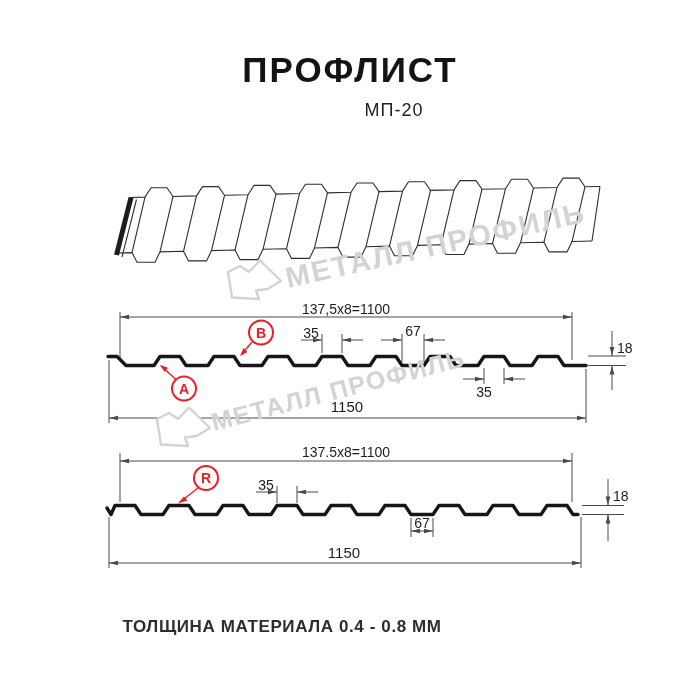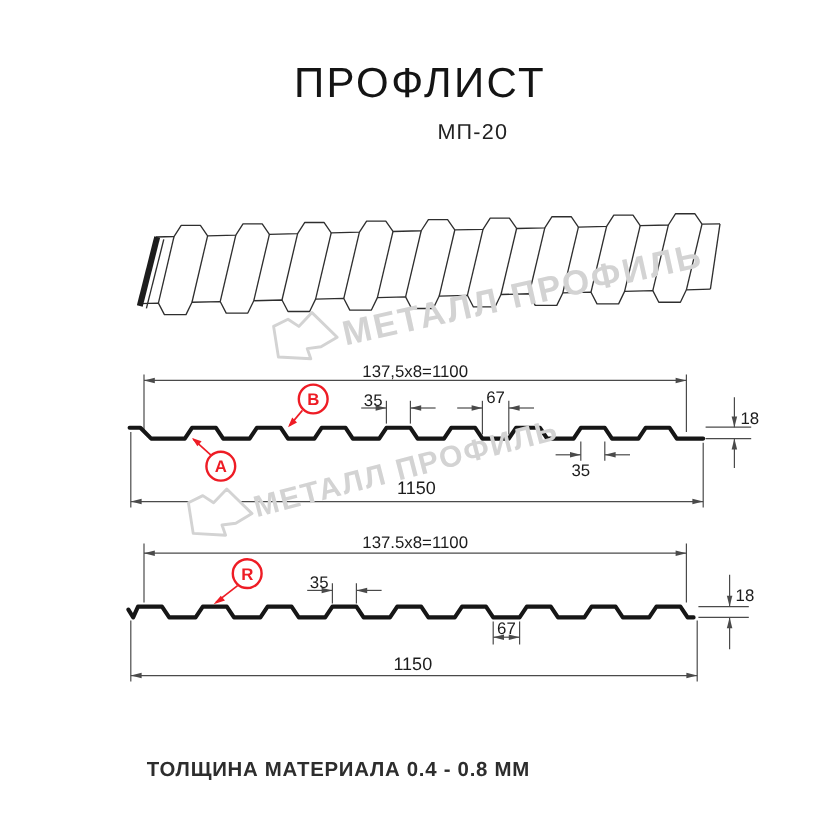--- a/index.html
+++ b/index.html
@@ -2,29 +2,29 @@
 <html style="--accent: #EE1C25; --ink: #161616; --dim: #4A4A4A; --wm: #D3D3D3;"><head>
 <meta charset="utf-8">
 <style>
   html,body{margin:0;padding:0;background:#ffffff;}
   .page{
     position:relative;width:700px;height:700px;background:#fff;overflow:hidden;
     font-family:"Liberation Sans","DejaVu Sans",sans-serif;
   }
   .title{
     position:absolute;top:50px;left:0;width:700px;text-align:center;
-    font-size:35px;font-weight:400;letter-spacing:2px;color:#141414;
+    font-size:35px;font-weight:700;letter-spacing:2px;color:#141414;
   }
   .subtitle{
     position:absolute;top:100px;left:0;width:700px;text-align:center;
     font-size:18px;font-weight:500;letter-spacing:1px;color:#222;padding-left:44px;
   }
   .footer{
     position:absolute;top:617px;left:0;width:564px;text-align:center;
-    font-size:17px;font-weight:600;letter-spacing:.6px;color:#2d2d2d;margin-top:15px;
+    font-size:17px;font-weight:600;letter-spacing:.6px;color:#2d2d2d;
   }
   svg{position:absolute;left:0;top:0;}
   .sheet{stroke:#2e2e2e;stroke-width:1.1;fill:none;stroke-linejoin:round;}
   .sheet-fill{fill:#ffffff;stroke:none;}
   .sheet-end{stroke:#1d1d1d;stroke-width:5;fill:none;}
   .profile{stroke:var(--ink);stroke-width:3.4;fill:none;stroke-linejoin:round;stroke-linecap:round;}
   .dim{stroke:var(--dim);stroke-width:1;fill:none;}
   .dim-arrow{fill:var(--dim);stroke:none;}
   .dim-text{fill:#1c1c1c;font-size:14px;}
   .dim-text-lg{fill:#1c1c1c;font-size:15px;}

